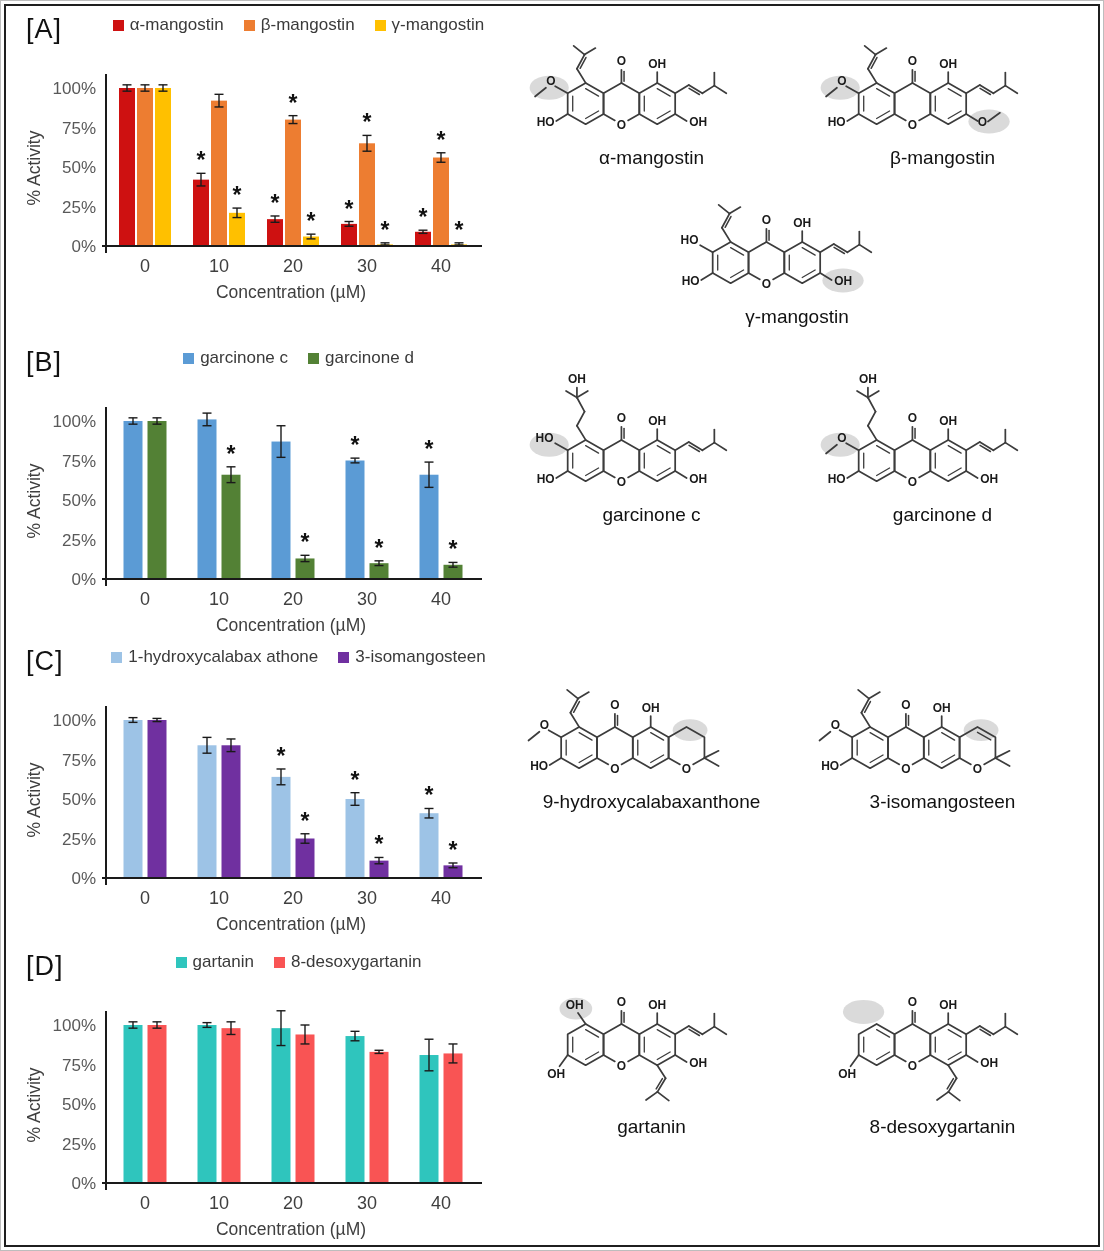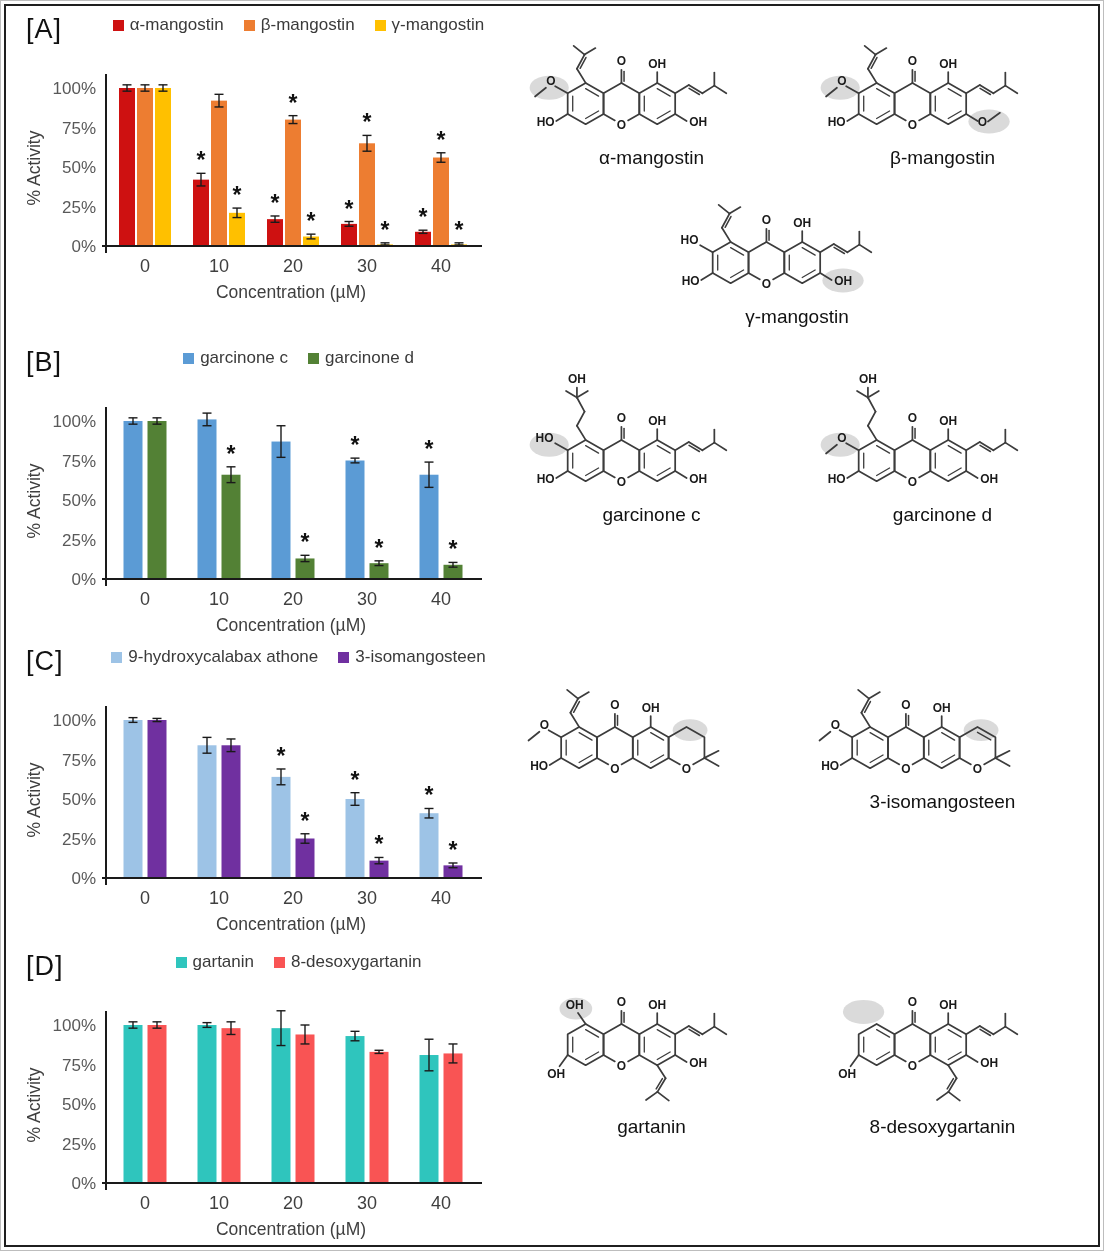--- a/index.html
+++ b/index.html
@@ -477,21 +477,21 @@
       </div>
     </div>
   </section>
 
   <section class="row row-c">
     <div class="chart-col">
       <div class="panel-label">[C]</div>
       <div class="legend">
             <span class="legend-item">
               <span class="legend-swatch" style="background: rgb(157, 195, 230);"></span>
-              <span>9-hydroxycalabax athone</span>
+              <span>1-hydroxycalabax athone</span>
             </span>
             <span class="legend-item">
               <span class="legend-swatch" style="background: rgb(112, 48, 160);"></span>
               <span>3-isomangosteen</span>
             </span>
           </div>
       <div><svg width="485" height="264" viewBox="0 0 485 264">
               <text x="82" y="212" font-size="17" text-anchor="end" fill="#595959" font-weight="400">0%</text>
               <text x="82" y="172.5" font-size="17" text-anchor="end" fill="#595959" font-weight="400">25%</text>
               <text x="82" y="133" font-size="17" text-anchor="end" fill="#595959" font-weight="400">50%</text>
@@ -604,20 +604,21 @@
                   <line x1="41.5" y1="95.5" x2="31" y2="102" stroke="#3c3c3c" stroke-width="1.6" stroke-linecap="round"></line>
                   <text x="29.5" y="106.5" font-size="11" text-anchor="end" fill="#1a1a1a" font-weight="600">HO</text>
                   <line x1="123.80000000000001" y1="67" x2="123.80000000000001" y2="57" stroke="#3c3c3c" stroke-width="1.6" stroke-linecap="round"></line>
                   <text x="123.80000000000001" y="53" font-size="11" text-anchor="middle" fill="#1a1a1a" font-weight="600">OH</text>
                   <line x1="58" y1="67" x2="50" y2="54" stroke="#3c3c3c" stroke-width="1.6" stroke-linecap="round"></line>
                   <line x1="50" y1="54" x2="57" y2="41" stroke="#3c3c3c" stroke-width="1.6" stroke-linecap="round"></line>
                   <line x1="52.953130639813224" y1="53.57783957528404" x2="58.27313063981322" y2="43.69783957528404" stroke="#3c3c3c" stroke-width="1.4" stroke-linecap="round"></line>
                   <line x1="57" y1="41" x2="47" y2="33" stroke="#3c3c3c" stroke-width="1.6" stroke-linecap="round"></line>
                   <line x1="57" y1="41" x2="67" y2="35" stroke="#3c3c3c" stroke-width="1.6" stroke-linecap="round"></line>
                 </svg></div>
+          <figcaption>9-hydroxycalabaxanthone</figcaption>
         </figure>
         <figure>
           <div><svg viewBox="0 0 250 124" width="272">
                   <polygon points="58,67 74.5,76.5 74.5,95.5 58,105 41.5,95.5 41.5,76.5" fill="none" stroke="#3c3c3c" stroke-width="1.6" stroke-linejoin="round"></polygon>
                   <line x1="58" y1="72.32" x2="69.88" y2="79.16" stroke="#3c3c3c" stroke-width="1.2" stroke-linecap="round"></line>
                   <line x1="69.88" y1="92.84" x2="58" y2="99.68" stroke="#3c3c3c" stroke-width="1.2" stroke-linecap="round"></line>
                   <line x1="46.120000000000005" y1="92.84" x2="46.120000000000005" y2="79.16" stroke="#3c3c3c" stroke-width="1.2" stroke-linecap="round"></line>
                   <polygon points="90.9,67 107.4,76.5 107.4,95.5 90.9,105 74.4,95.5 74.4,76.5" fill="none" stroke="#3c3c3c" stroke-width="1.6" stroke-linejoin="round"></polygon>
                   <polygon points="123.80000000000001,67 140.3,76.5 140.3,95.5 123.80000000000001,105 107.30000000000001,95.5 107.30000000000001,76.5" fill="none" stroke="#3c3c3c" stroke-width="1.6" stroke-linejoin="round"></polygon>
                   <line x1="123.80000000000001" y1="72.32" x2="135.68" y2="79.16" stroke="#3c3c3c" stroke-width="1.2" stroke-linecap="round"></line>

